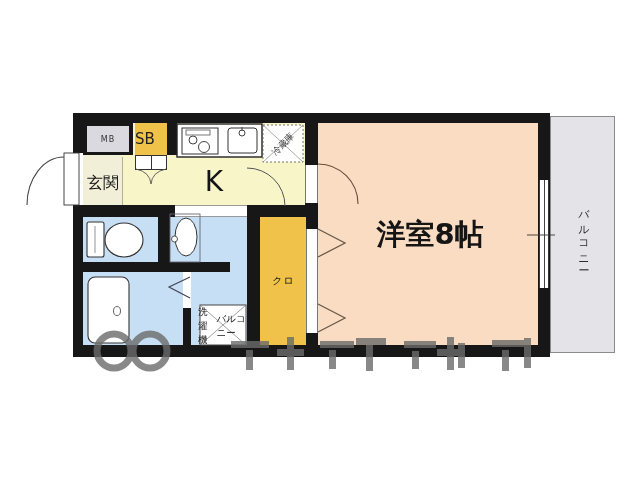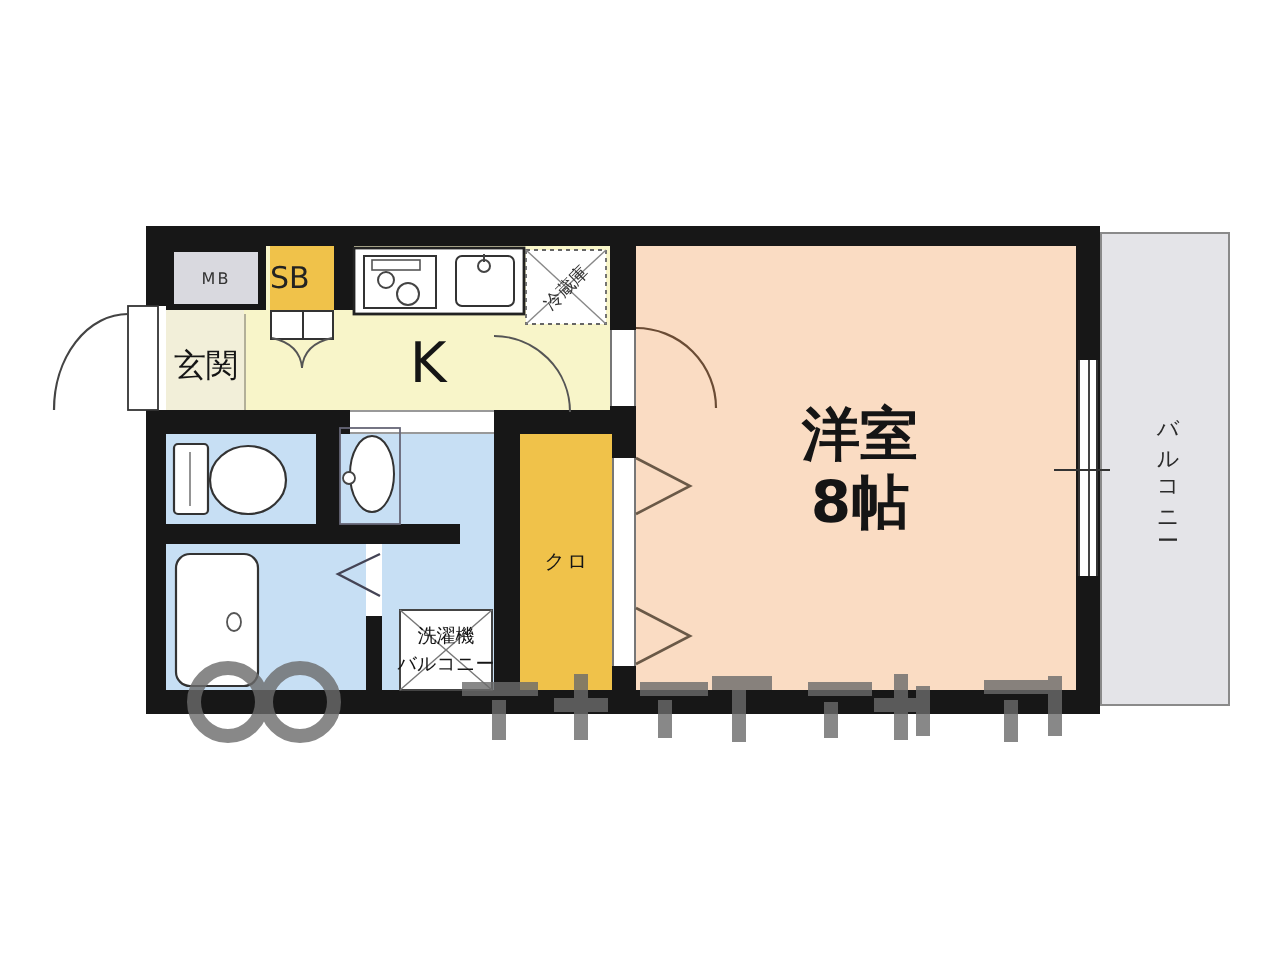--- a/index.html
+++ b/index.html
@@ -28,23 +28,23 @@
            display:flex;align-items:center;justify-content:center;}
   .balcony-label{writing-mode:vertical-rl;text-orientation:upright;font-size:11px;
                  letter-spacing:3px;color:#2b2b2b;}
   .doorway-h{border-top:1px solid #999;border-bottom:1px solid #999;box-sizing:border-box;}
   .doorway-v{border-left:1px solid #777;border-right:1px solid #777;box-sizing:border-box;}
   .window{border-left:1.5px solid #333;border-right:1.5px solid #333;box-sizing:border-box;}
   .window::after{content:"";position:absolute;left:50%;top:0;bottom:0;width:1px;background:#444;}
   .step-line{background:#b3b099;z-index:2;}
   .lbl-genkan{font-size:16px;}
   .lbl-k{font-size:28px;}
-  .lbl-room{flex-direction:column;font-size:29px;font-weight:600;line-height:1.18;text-align:center;}
+  .lbl-room{flex-direction:row;font-size:29px;font-weight:600;line-height:1.18;text-align:center;}
   .lbl-closet{font-size:10px;letter-spacing:1px;}
-  .lbl-laundry{flex-direction:column;font-size:9.5px;line-height:1.45;text-align:right;}
+  .lbl-laundry{flex-direction:row;font-size:9.5px;line-height:1.45;text-align:left;}
 </style>
 </head>
 <body>
 
 <div id="canvas">
 
   <div class="abs floor floor-kitchen" style="left:122px;top:123px;width:183px;height:84px;"></div>
   <div class="abs floor floor-genkan" style="left:83px;top:155px;width:39px;height:52px;"></div>
   <div class="abs floor floor-sanitary" style="left:83px;top:217px;width:164px;height:128px;"></div>
   <div class="abs floor floor-closet" style="left:260px;top:217px;width:47px;height:128px;"></div>

